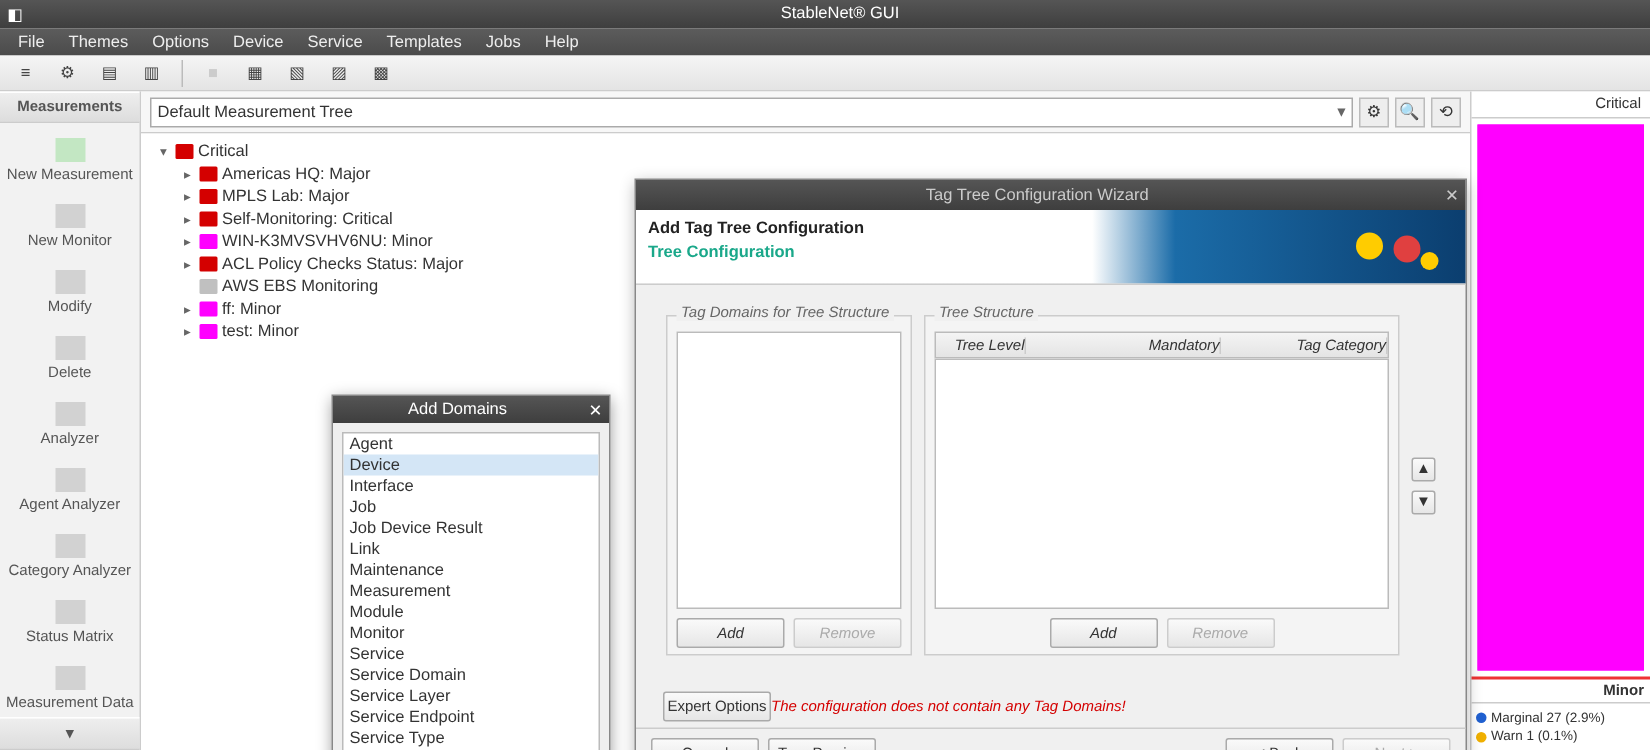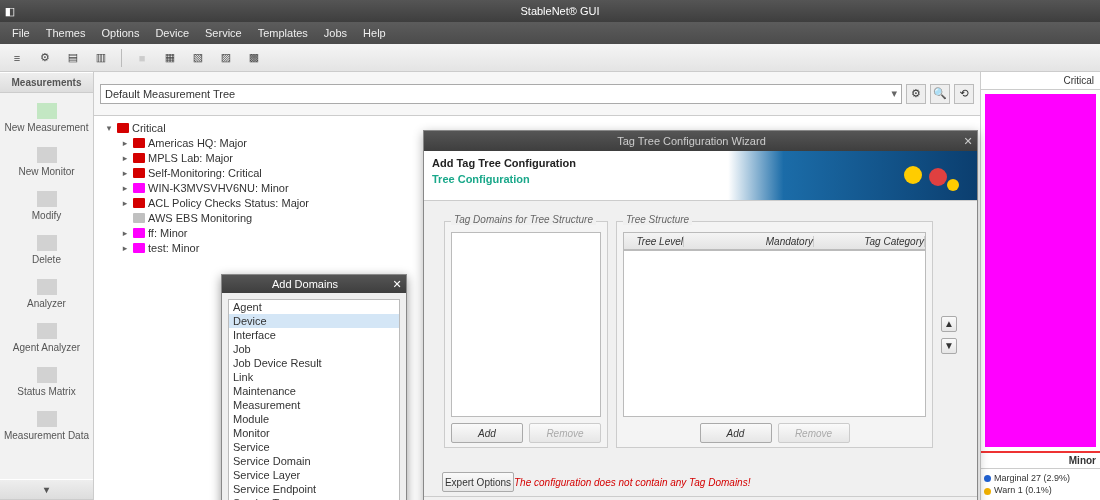--- a/index.html
+++ b/index.html
@@ -24,21 +24,21 @@
 
     
     .left-panel { width: 94px; background: #f2f2f2; border-right: 1px solid #ccc; display: flex; flex-direction: column; }
     .left-tab { background: linear-gradient(#eee, #ddd); border-bottom: 1px solid #ccc; border-top: 1px solid #fff; padding: 4px 0; font-size: 10px; font-weight: bold; text-align: center; color: #555; }
     .palette { flex: 1; display: flex; flex-direction: column; }
     .pal-item { padding: 10px 2px 4px; text-align: center; font-size: 10px; cursor: pointer; color: #555; }
     .pal-icon { width: 20px; height: 16px; margin: 0 auto 3px; background: #888; opacity: 0.3; }
 
     
     .center { flex: 1; display: flex; flex-direction: column; }
-    .center-top { height: 44px; display: flex; align-items: center; gap: 4px; padding: 4px 6px; border-bottom: 1px solid #ccc; background: #f7f7f7; }
+    .center-top { height: 28px; display: flex; align-items: center; gap: 4px; padding: 4px 6px; border-bottom: 1px solid #ccc; background: #f7f7f7; }
     .tree-combo { flex: 1; height: 20px; border: 1px solid #aaa; background: #fff; display: flex; align-items: center; padding: 0 4px; font-size: 11px; position: relative; }
     .tree-combo::after { content: '▾'; position: absolute; right: 4px; color: #666; }
     .center-tb-btn { width: 20px; height: 20px; border: 1px solid #bbb; background: #eee; display: flex; align-items: center; justify-content: center; cursor: pointer; }
 
     .tree { flex: 1; overflow: auto; background: #fff; padding: 4px 2px; position: relative; }
     .tree-row { display: flex; align-items: center; height: 15px; padding-left: 8px; white-space: nowrap; }
     .toggle { width: 10px; text-align: center; color: #666; font-size: 9px; cursor: pointer; }
     .folder-icon { width: 12px; height: 10px; margin: 0 3px; border-radius: 1px; display: inline-block; }
 
     
@@ -124,20 +124,21 @@
 
     <div class="left-panel">
       <div class="left-tab">Measurements</div>
       <div class="palette">
         <div class="pal-item"><div class="pal-icon" style="background:#5c5;"></div><span>New Measurement</span></div>
         <div class="pal-item"><div class="pal-icon"></div><span>New Monitor</span></div>
         <div class="pal-item"><div class="pal-icon"></div><span>Modify</span></div>
         <div class="pal-item"><div class="pal-icon"></div><span>Delete</span></div>
         <div class="pal-item"><div class="pal-icon"></div><span>Analyzer</span></div>
         <div class="pal-item"><div class="pal-icon"></div><span>Agent Analyzer</span></div>
+        <div class="pal-item"><div class="pal-icon"></div><span>Category Analyzer</span></div>
         <div class="pal-item"><div class="pal-icon"></div><span>Status Matrix</span></div>
         <div class="pal-item"><div class="pal-icon"></div><span>Measurement Data</span></div>
       </div>
       <div class="left-tab">▾</div>
     </div>
 
     <div class="center">
       <div class="center-top">
         <div class="tree-combo">
             <span>Default Measurement Tree</span>

